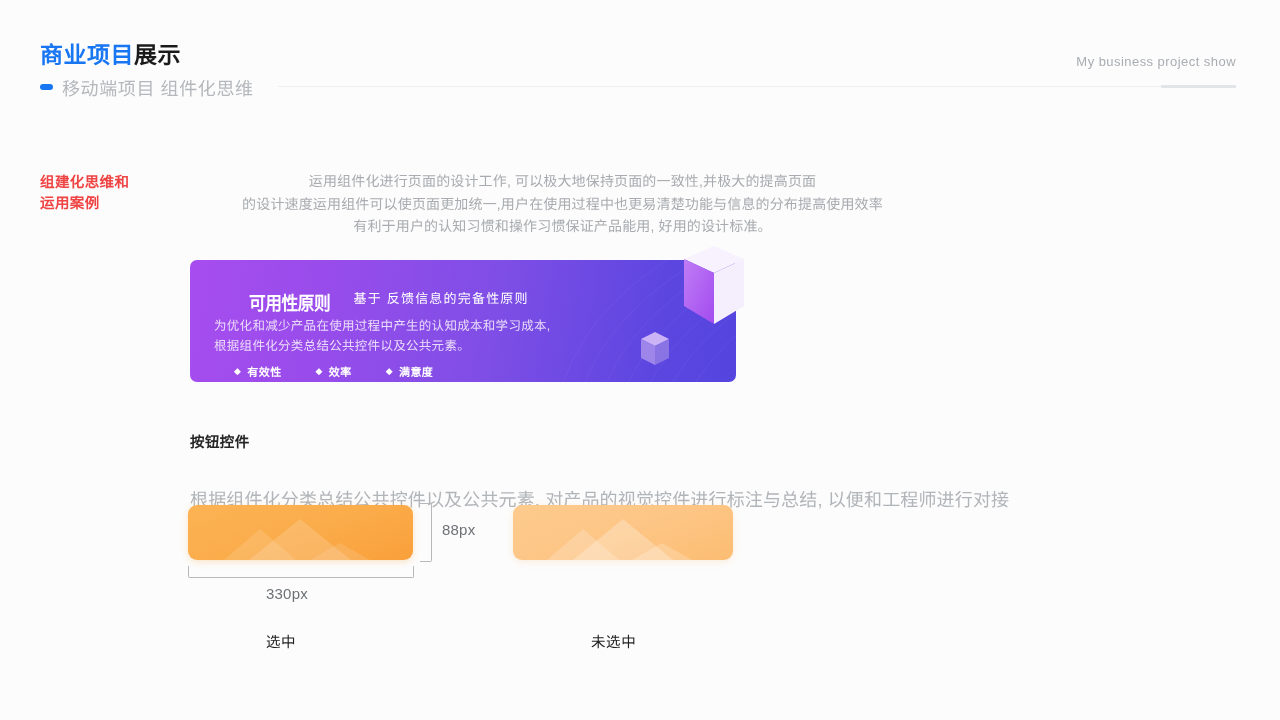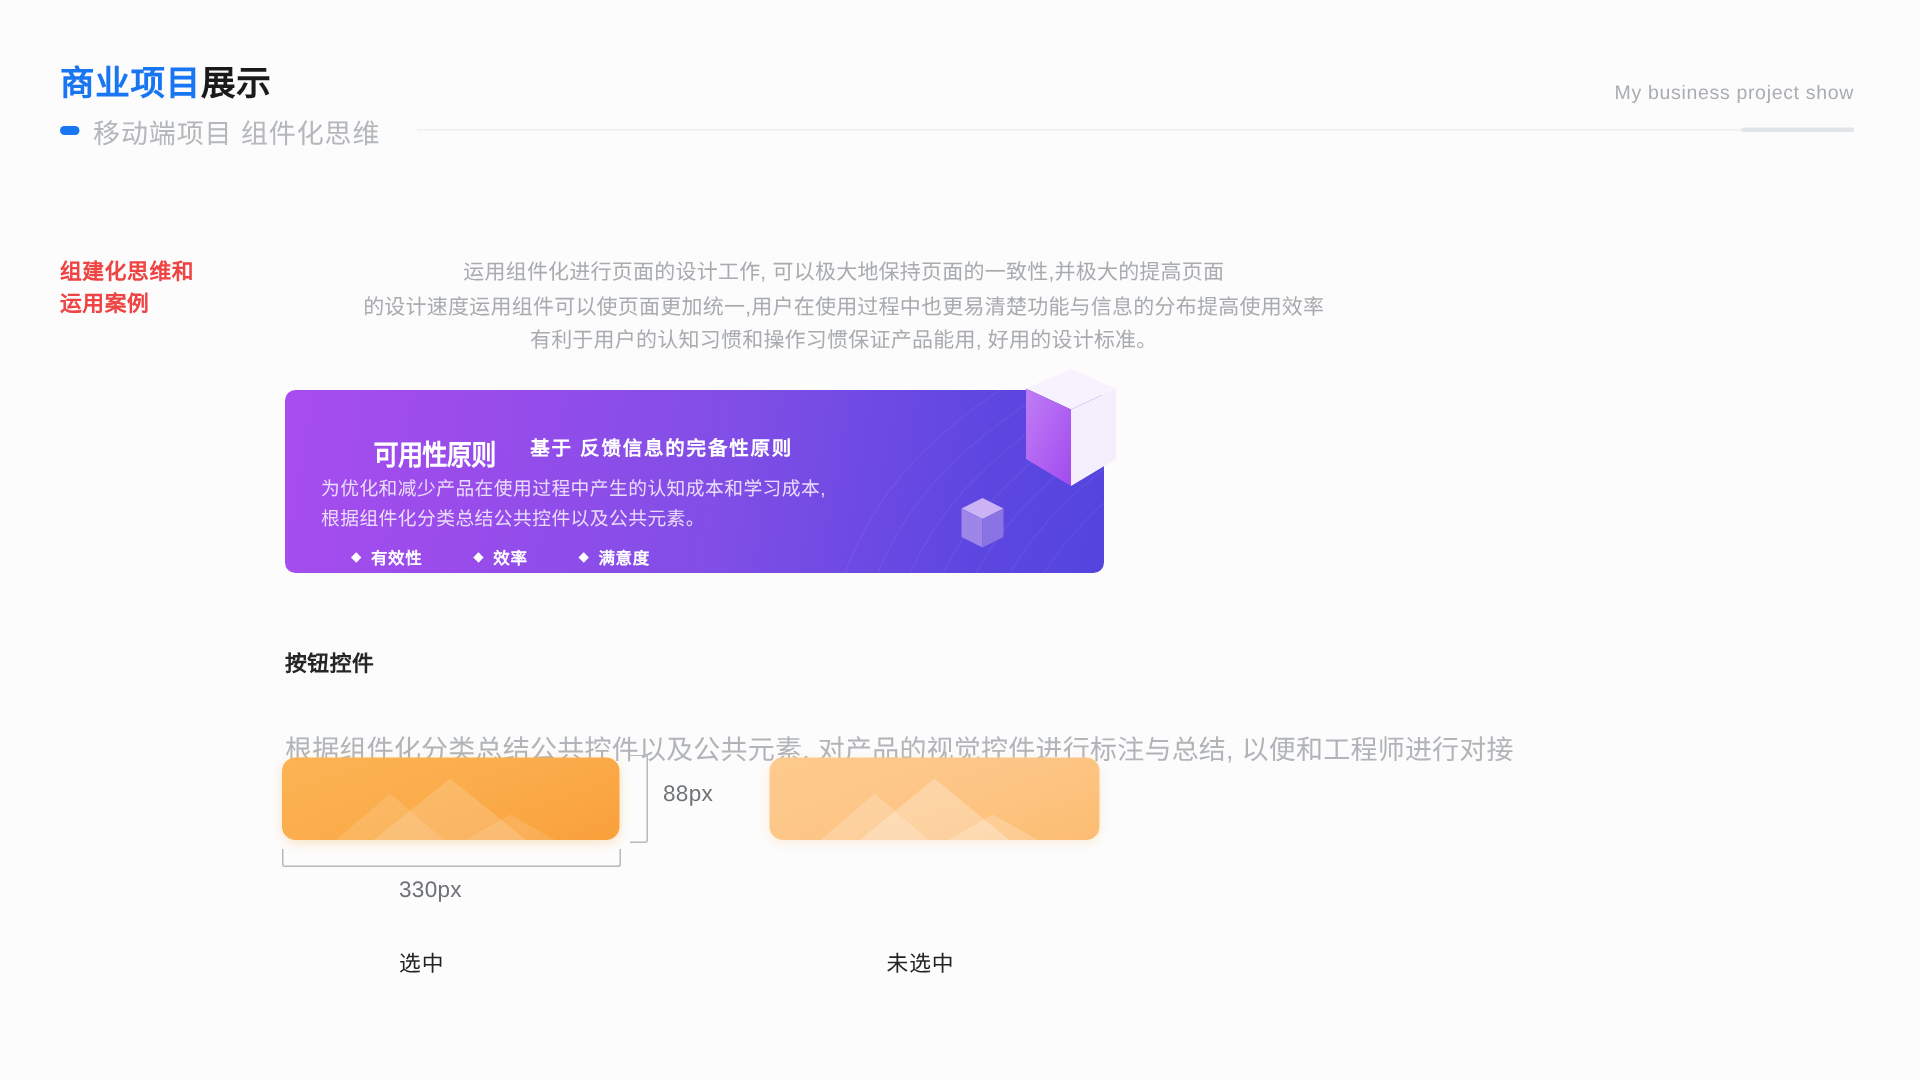--- a/index.html
+++ b/index.html
@@ -72,21 +72,21 @@
     position:absolute; left:16px; top:28px;
     display:flex; align-items:flex-start; gap:12px; white-space:nowrap;margin-left:19px;
   }
   .banner-title {
     font-size:19px; font-weight:bold; color:#ffffff;
     letter-spacing:-0.5px;
     font-family:"DejaVu Sans",sans-serif;
     transform:scaleX(.88); transform-origin:left center;
   }
   .banner-subtitle {
-    font-size:13px; font-weight:bold; color:#ffffff; letter-spacing:1.2px;
+    font-size:13px; font-weight:normal; color:#ffffff; letter-spacing:1.2px;
   }
   .banner-desc {
     position:absolute; left:0; top:56px; width:470px;
     font-size:12.5px; color:#eadcfb; line-height:20px; letter-spacing:.3px;
     font-weight:normal;
   }
   .banner-desc p { white-space:nowrap; }
   .banner-tags {
     position:absolute; left:20px; top:103px;
     display:flex; align-items:center; gap:34px;

